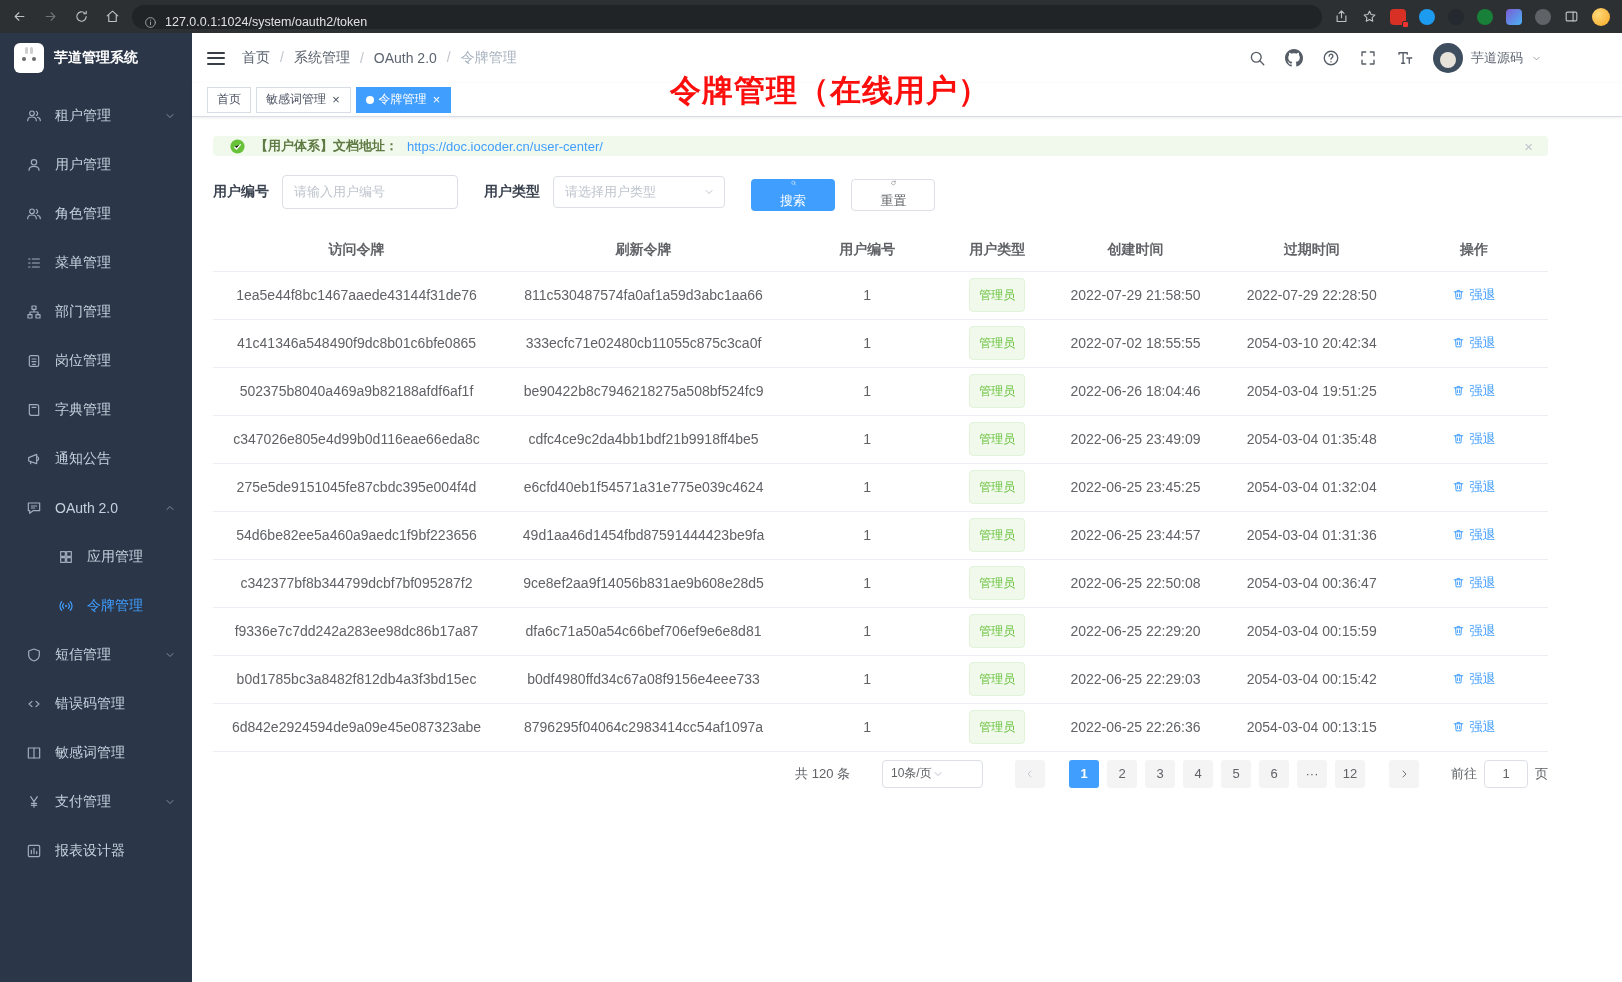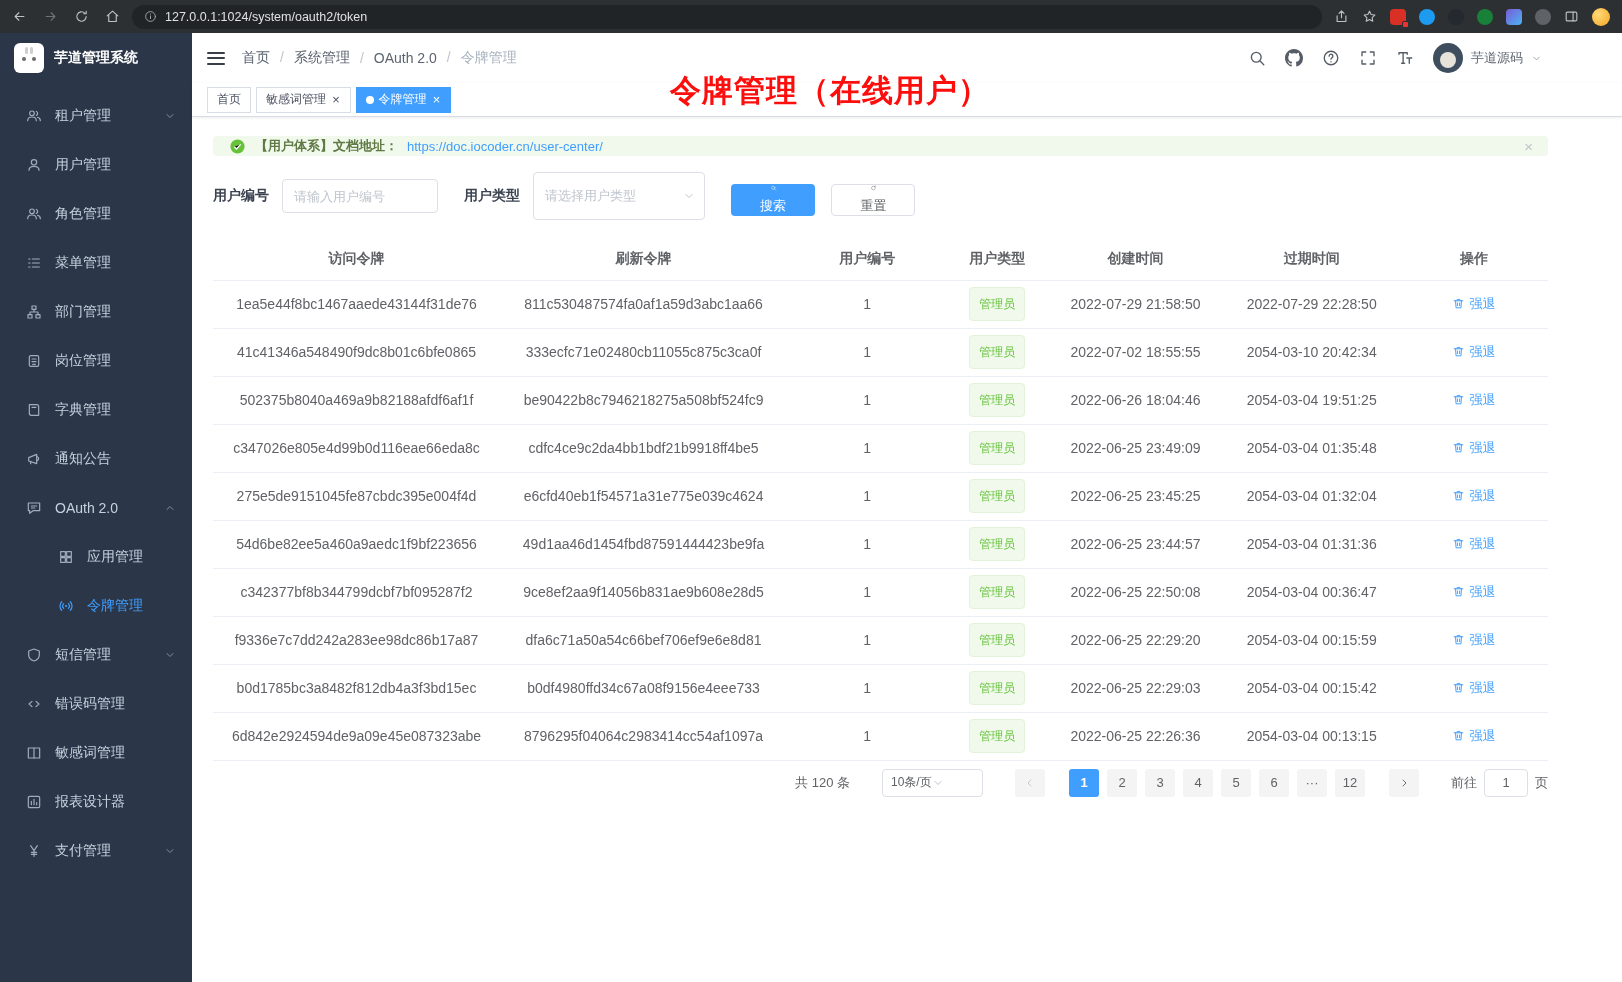--- a/index.html
+++ b/index.html
@@ -5,21 +5,21 @@
   * { box-sizing:border-box; margin:0; padding:0; }
   html,body { width:1622px; height:982px; }
   body { font-family:"Liberation Sans","DejaVu Sans",sans-serif; background:#fff; overflow:hidden; position:relative; }
   .ic { fill:none; stroke:currentColor; stroke-width:1.8; stroke-linecap:round; stroke-linejoin:round; }
 
   
   .browser { height:33px; background:#2d3033; display:flex; align-items:center; padding:0 12px; gap:12px; }
   .bnav { display:flex; align-items:center; gap:16px; color:#bdc1c6; }
   .bnav .dim { color:#6e7378; }
   .bicon { width:15px; height:15px; display:block; cursor:pointer; }
-  .urlbar { flex:1; height:24px; background:#212427; border-radius:12px; display:flex; align-items:center; padding:0 12px; gap:8px; color:#9aa0a6; min-width:0; }
+  .urlbar { flex:1; height:24px; background:#212427; border-radius:12px; display:flex; align-items:flex-end; padding:0 12px; gap:8px; color:#9aa0a6; min-width:0; }
   .urlbar .url { color:#dfe1e5; font-size:12.5px; white-space:nowrap; }
   .bright { display:flex; align-items:center; gap:13px; color:#bdc1c6; }
   .ext { width:16px; height:16px; border-radius:4px; position:relative; display:inline-block; cursor:pointer; }
   .ext.round { border-radius:50%; }
   .ext-red { background:#d93025; }
   .ext-blue { background:#1d9bf0; }
   .ext-dark { background:#24292f; }
   .ext-green { background:#188038; }
   .ext-multi { background:linear-gradient(135deg,#7b5cd6,#4ab3f4); }
   .ext-gray { background:#5f6368; }
@@ -69,23 +69,23 @@
 
   .alert { height:20px; background:#f0f9eb; border-radius:4px; display:flex; align-items:center; gap:9px; padding:0 16px; position:relative; margin-bottom:16px; }
   .alert-check { width:17px; height:17px; color:#67c23a; flex-shrink:0; }
   .alert-title { font-size:13px; font-weight:700; color:#5f7a44; }
   .alert-link { font-size:13px; color:#409eff; cursor:pointer; text-decoration:none; }
   .alert-close { position:absolute; right:15px; top:50%; transform:translateY(-50%); color:#c0c4cc; font-size:15px; cursor:pointer; }
 
   .filters { display:flex; align-items:center; margin:2px 0 18px; }
   .fgroup { display:flex; align-items:center; gap:13px; margin-right:26px; }
   .flabel { font-size:14px; font-weight:700; color:#3c4350; }
-  .tinput { width:156px; height:32px; border:1px solid #dcdfe6; border-radius:4px; padding:16px 11px; font-size:13px; color:#606266; outline:none; font-family:inherit; }
+  .tinput { width:176px; height:32px; border:1px solid #dcdfe6; border-radius:4px; padding:16px 11px; font-size:13px; color:#606266; outline:none; font-family:inherit; }
   .tinput::placeholder { color:#bfc4cd; }
-  .fselect { width:172px; height:48px; border:1px solid #dcdfe6; border-radius:4px; display:flex; align-items:center; justify-content:space-between; padding:0 9px 0 11px; cursor:pointer; background:#fff; }
+  .fselect { width:172px; height:32px; border:1px solid #dcdfe6; border-radius:4px; display:flex; align-items:center; justify-content:space-between; padding:0 9px 0 11px; cursor:pointer; background:#fff; }
   .fselect .ph { font-size:13px; color:#bfc4cd; }
   .sel-chev { width:12px; height:12px; color:#b6bbc4; flex-shrink:0; }
   .btn { height:32px; display:inline-flex; align-items:center; gap:6px; padding:0 28px; border-radius:4px; font-size:13px; cursor:pointer; border:1px solid transparent; background:#fff; font-family:inherit;flex-direction:column; }
   .btn.primary { background:#409eff; color:#fff; }
   .btn.plain { border-color:#dcdfe6; color:#606266; }
   .bic { width:13px; height:13px; }
   .btn + .btn { margin-left:12px; }
 
   .data-table { width:100%; border-collapse:collapse; table-layout:fixed; }
   .data-table th { height:42px; font-size:14px; font-weight:700; color:#606266; border-bottom:1px solid #ebeef5; text-align:center; }
@@ -412,34 +412,34 @@
         <div class="nav-item">
           <svg class="ic nav-ic">
             <use href="#sym-columns"></use>
           </svg>
           <span class="nav-label">敏感词管理</span>
 
         </div>
 
         <div class="nav-item">
           <svg class="ic nav-ic">
-            <use href="#sym-chart"></use>
-          </svg>
-          <span class="nav-label">报表设计器</span>
-
-        </div>
-
-        <div class="nav-item">
-          <svg class="ic nav-ic">
             <use href="#sym-yen"></use>
           </svg>
           <span class="nav-label">支付管理</span>
           <svg class="ic chev">
             <use href="#sym-chevron-down"></use>
           </svg>
+        </div>
+
+        <div class="nav-item">
+          <svg class="ic nav-ic">
+            <use href="#sym-chart"></use>
+          </svg>
+          <span class="nav-label">报表设计器</span>
+
         </div>
 
     </nav>
   </aside>
 
   <main class="main">
     <header class="topbar">
       <div class="hamburger">
           <i></i>
           <i></i>

